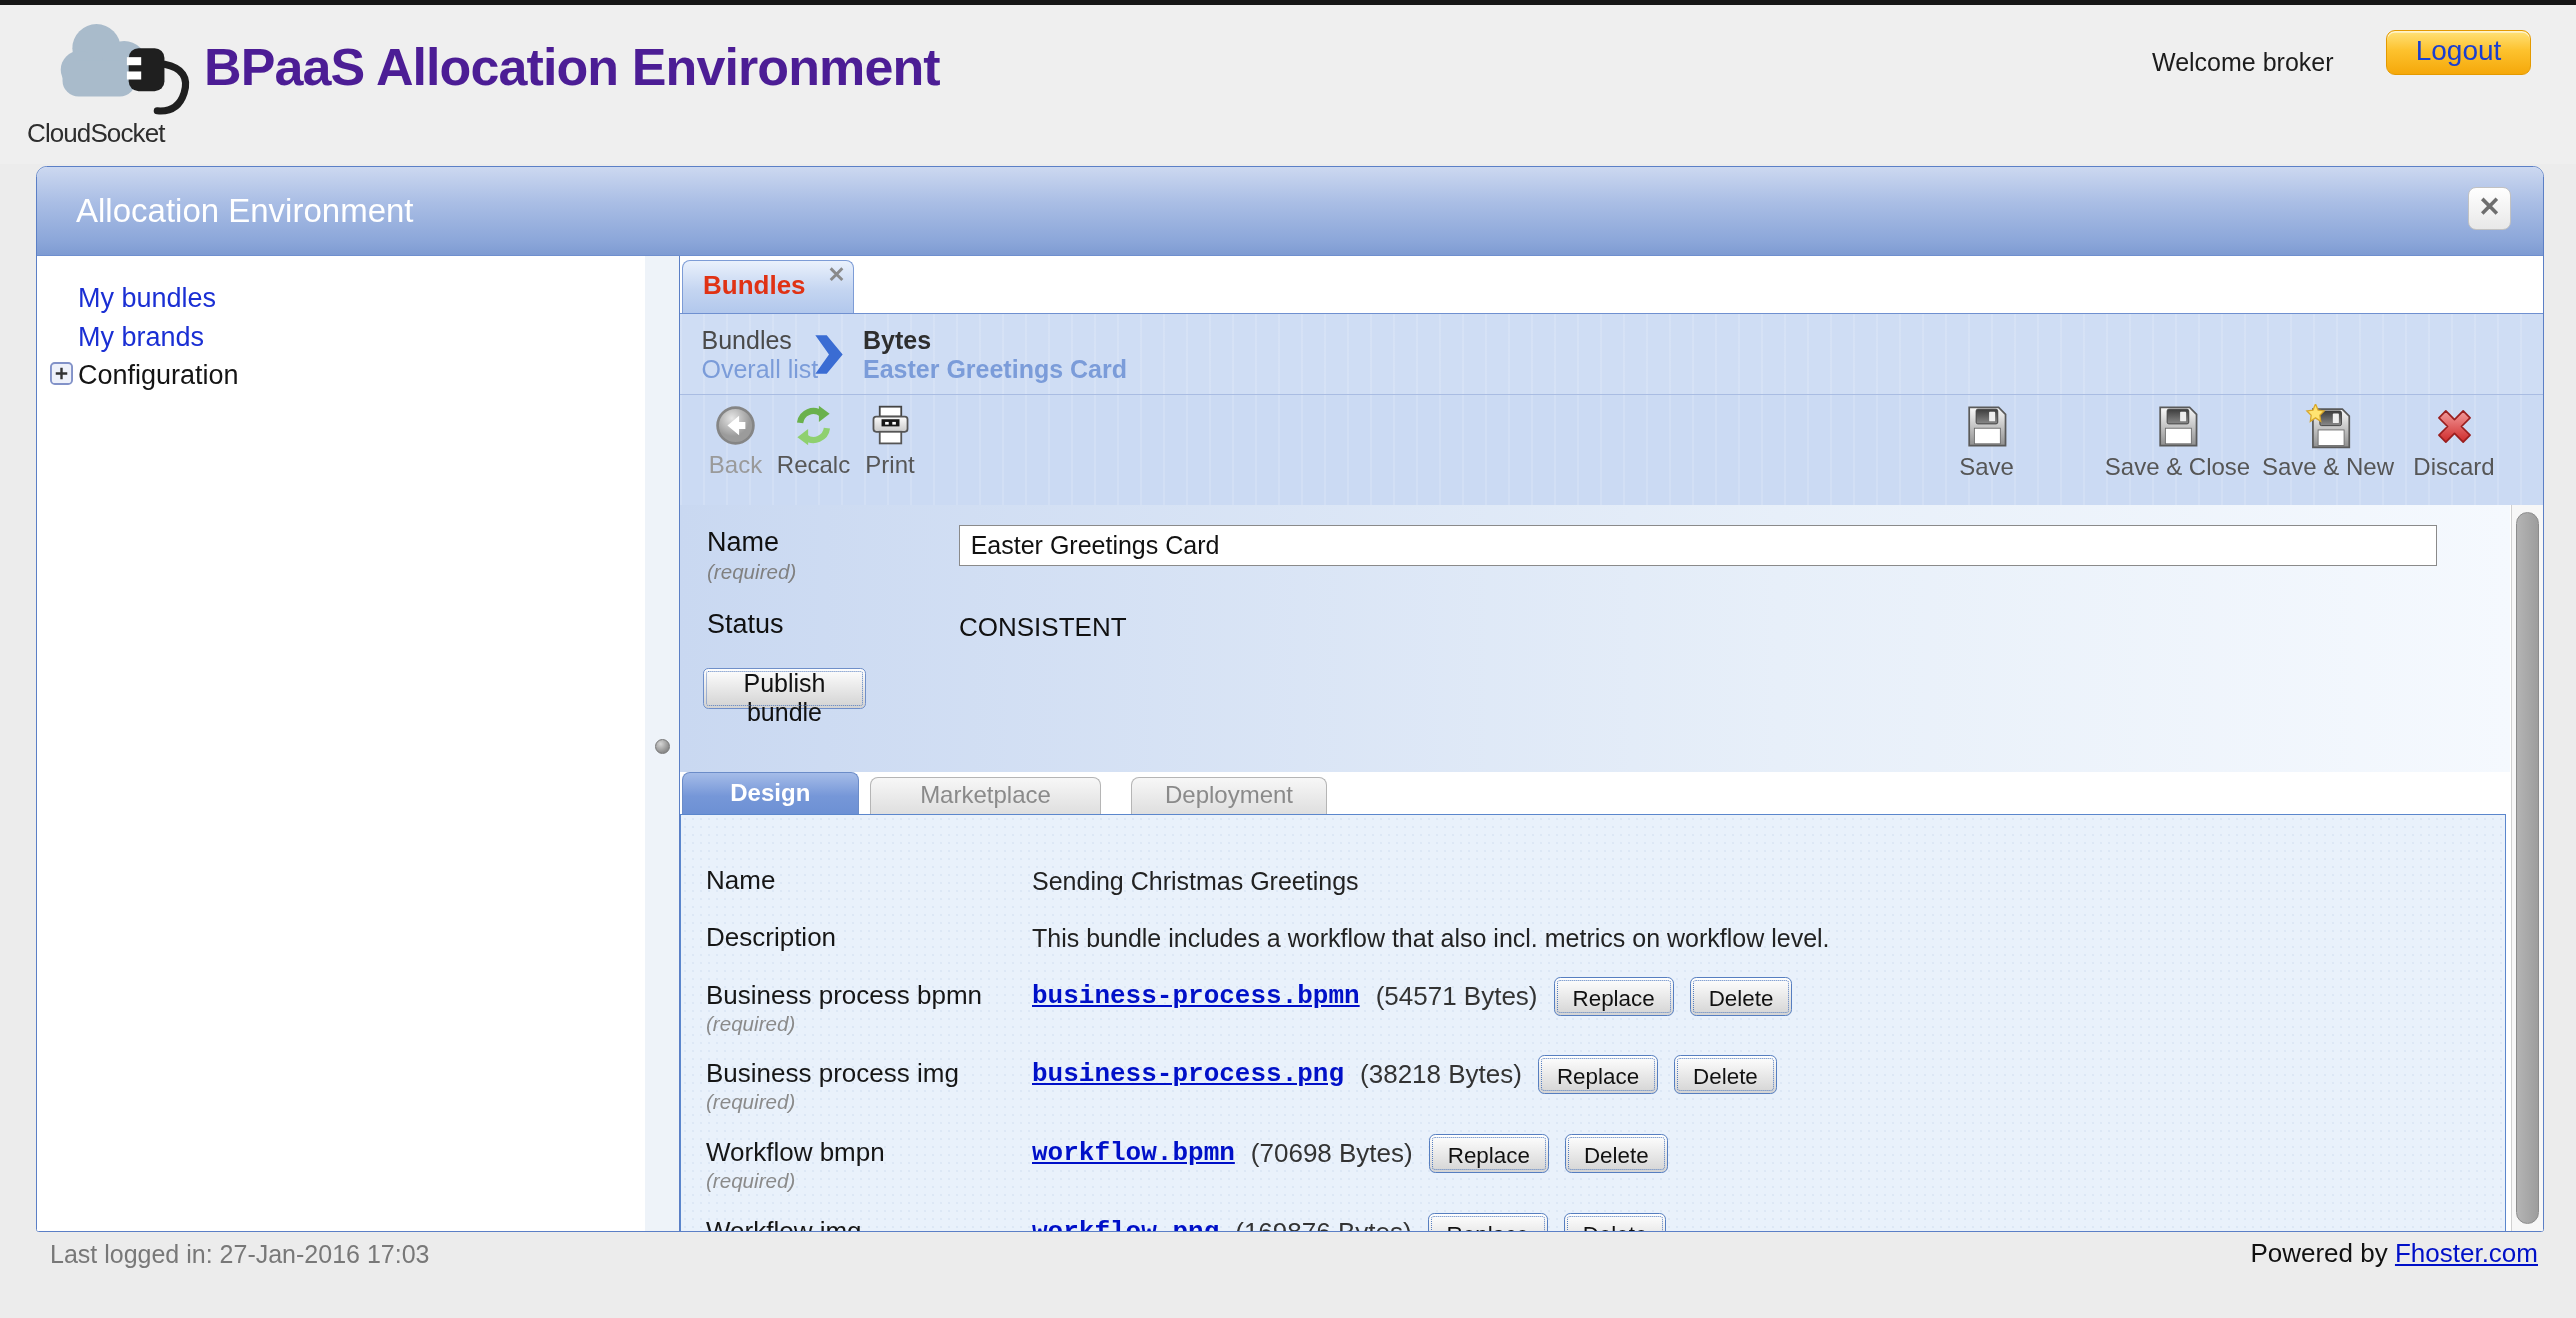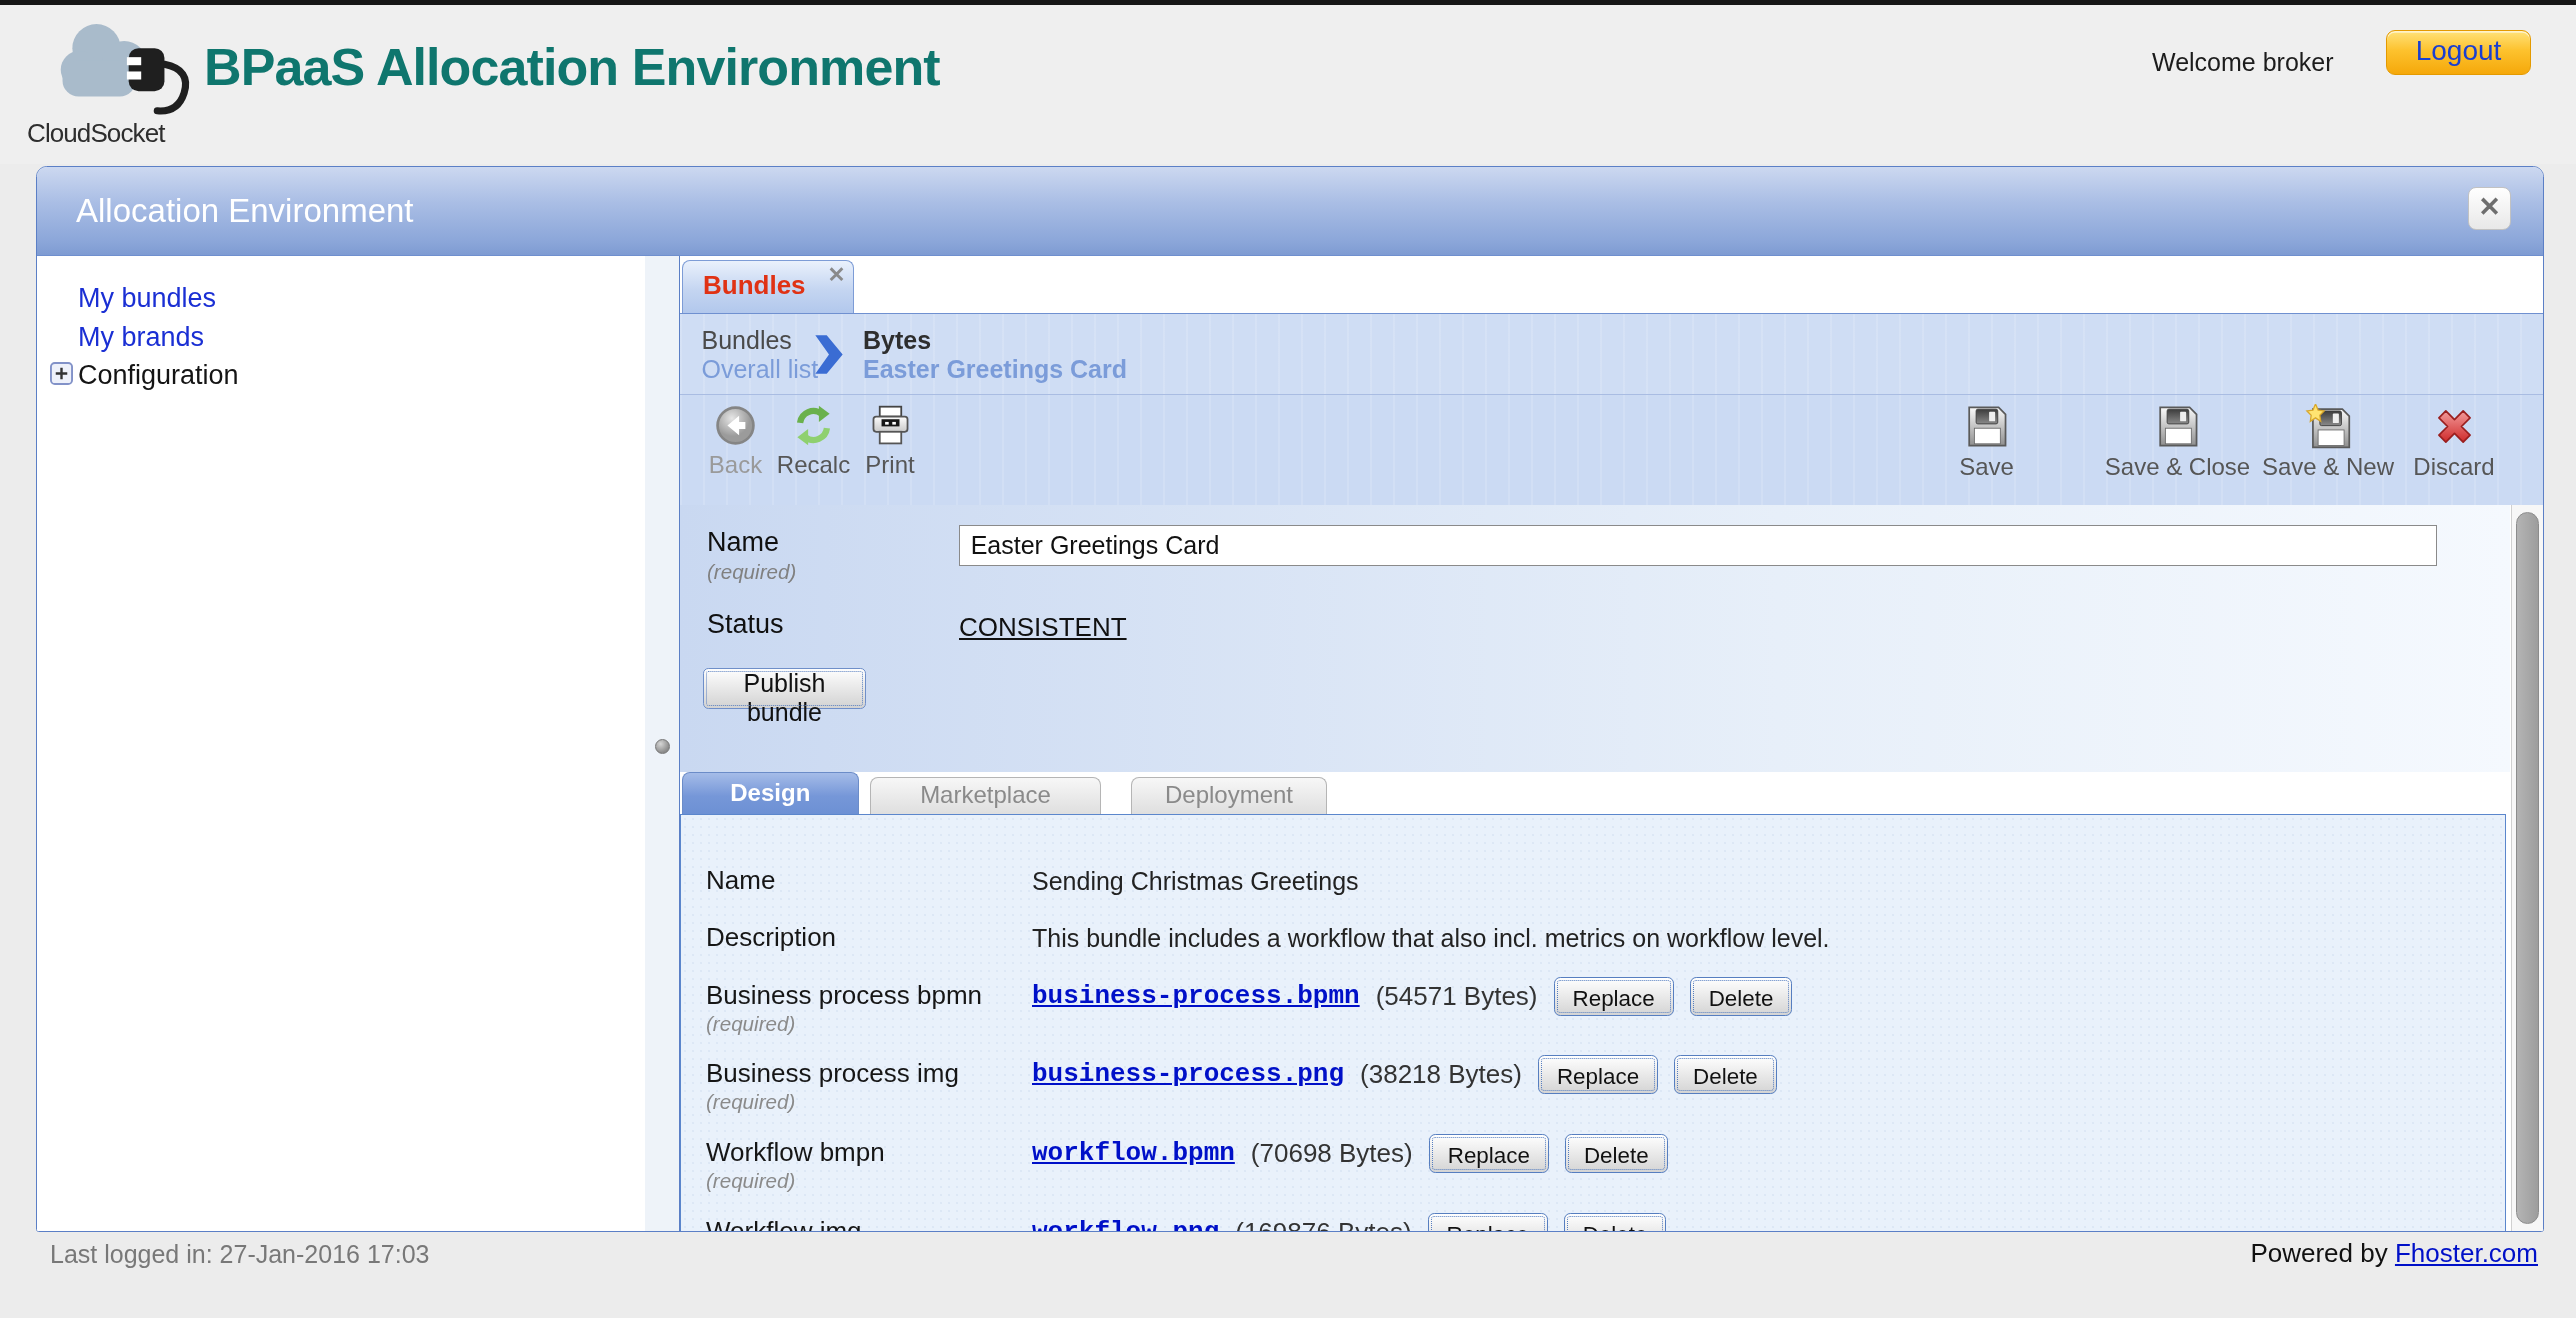--- a/index.html
+++ b/index.html
@@ -9,21 +9,21 @@
     background:#ececec;
     position:relative;
     overflow:hidden;
   }
   .topline { position:absolute; left:0; top:0; width:2576px; height:5.4px; background:#161616; }
 
   
   .appheader { position:absolute; left:0; top:5.4px; width:2576px; height:159px; background:#efefef; }
   .logo { position:absolute; left:50px; top:9px; width:152px; height:106px; }
   .logo-caption { position:absolute; left:27px; top:113px; width:206px; font-size:26px; color:#2e2e2e; letter-spacing:-0.9px; }
-  .app-title { position:absolute; left:204px; top:32px; font-size:52px; font-weight:bold; color:#0f766e; letter-spacing:-0.9px; }
+  .app-title { position:absolute; left:204px; top:32px; font-size:52px; font-weight:bold; color:#4c1d95; letter-spacing:-0.9px; }
   .welcome { position:absolute; left:2152px; top:43px; font-size:25px; color:#1c1c1c; }
   .logout-btn {
     position:absolute; left:2386px; top:25px; width:145px; height:45px;
     background:linear-gradient(#ffe27a, #fdc22e 45%, #f5a80a);
     border:1.8px solid #e49a00; border-radius:9px;
     color:#1a3fd0; font-size:28px; text-align:center; line-height:39px; cursor:pointer;
     box-shadow:inset 0 1.8px 0 rgba(255,255,255,.6);
   }
 
   
@@ -99,21 +99,21 @@
     position:absolute; left:0; top:0; right:0; height:267px;
     background:linear-gradient(90deg, #c9d8f1 0%, #e7eff9 60%, #f5f9fe 100%);
   }
   .flabel { position:absolute; font-size:27px; color:#101010; }
   .frequired { position:absolute; font-size:20.6px; font-style:italic; color:#808080; }
   .name-input {
     position:absolute; left:279px; top:19.7px; width:1478px; height:41px;
     border:0.9px solid #8a8a8a; background:#ffffff; font-size:25px; padding:0 10.7px;
     font-family:"Liberation Sans", sans-serif; color:#111;
   }
-  .status-value { position:absolute; left:279px; top:107px; font-size:26px; color:#111;text-decoration:underline; }
+  .status-value { position:absolute; left:279px; top:107px; font-size:26px; color:#111; }
   .publish-btn {
     position:absolute; left:23px; top:163px; width:163px; height:41px;
     background:linear-gradient(#fefefe,#d2d2d2); border:0.9px solid #6f8fc9; border-radius:5.4px;
     outline:1.8px dotted #587fc0; outline-offset:-4.5px;
     font-size:25px; color:#111; font-family:"Liberation Sans", sans-serif; cursor:pointer;
   }
 
   .tabs-strip { position:absolute; left:0; top:267px; right:0; height:43px; }
   .dtab { position:absolute; border-radius:8px 8px 0 0; text-align:center; cursor:pointer; }
   .dtab.active {

